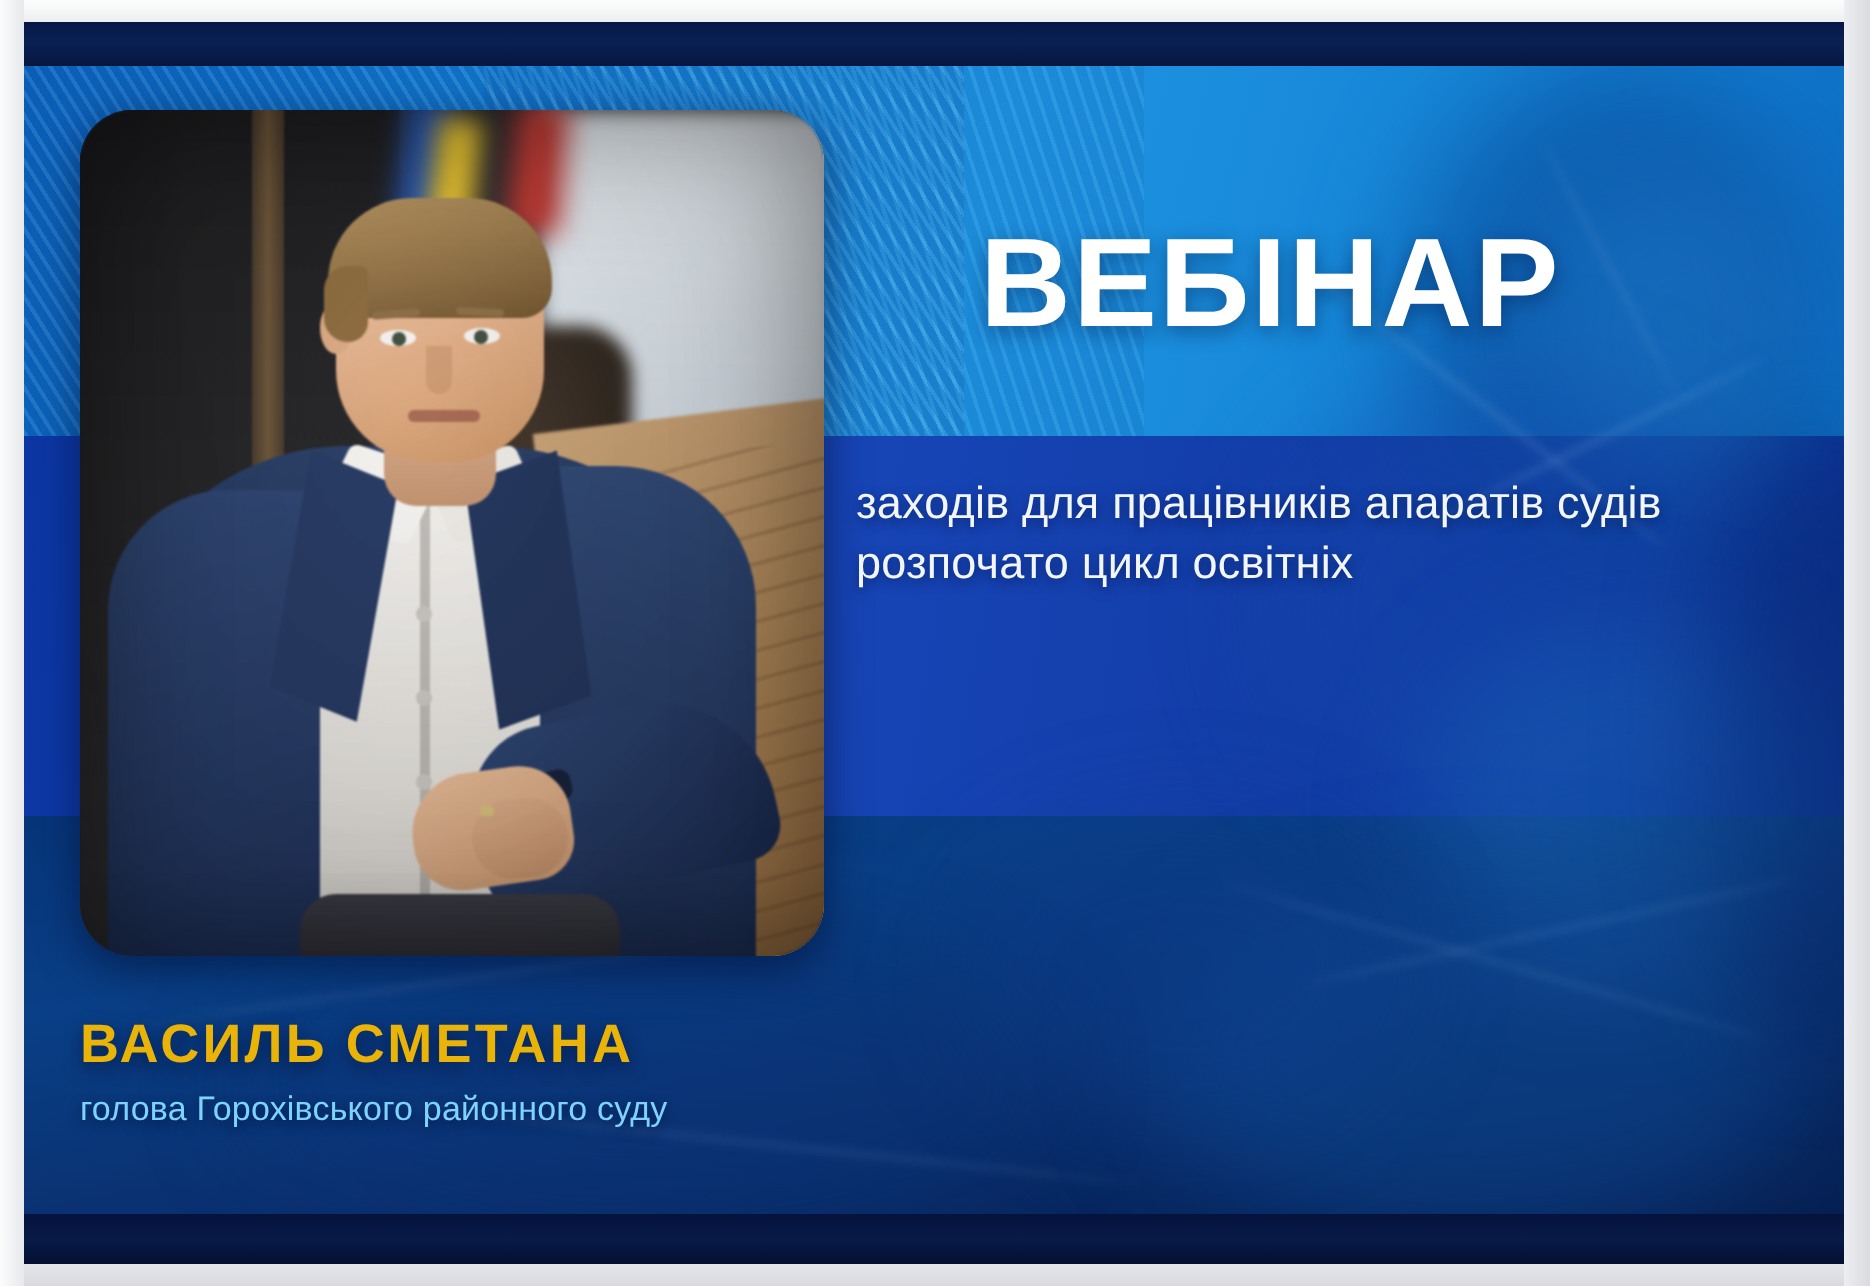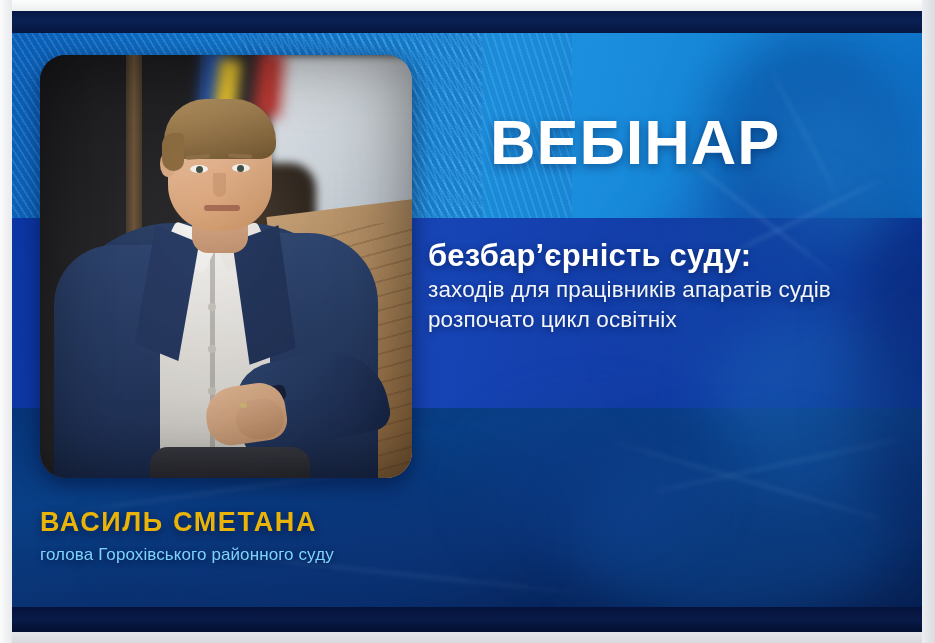--- a/index.html
+++ b/index.html
@@ -321,21 +321,20 @@
       <div class="hand2"></div>
       <div class="ring"></div>
       <div class="lap"></div>
       <div class="veil"></div>
       <div class="vignette"></div>
     </div>
 
     <div id="title">ВЕБІНАР</div>
 
     <div id="subtitle-block">
-      <div class="sub-strong">безбар’єрність суду:</div>
       <div class="sub-light">заходів для працівників апаратів судів</div>
       <div class="sub-light">розпочато цикл освітніх</div>
     </div>
 
     <div id="name-block">
       <div id="speaker-name">ВАСИЛЬ СМЕТАНА</div>
       <div id="role-1" class="role-line">голова Горохівського районного суду</div>
     </div>
 
     <div class="band band-top"></div>

